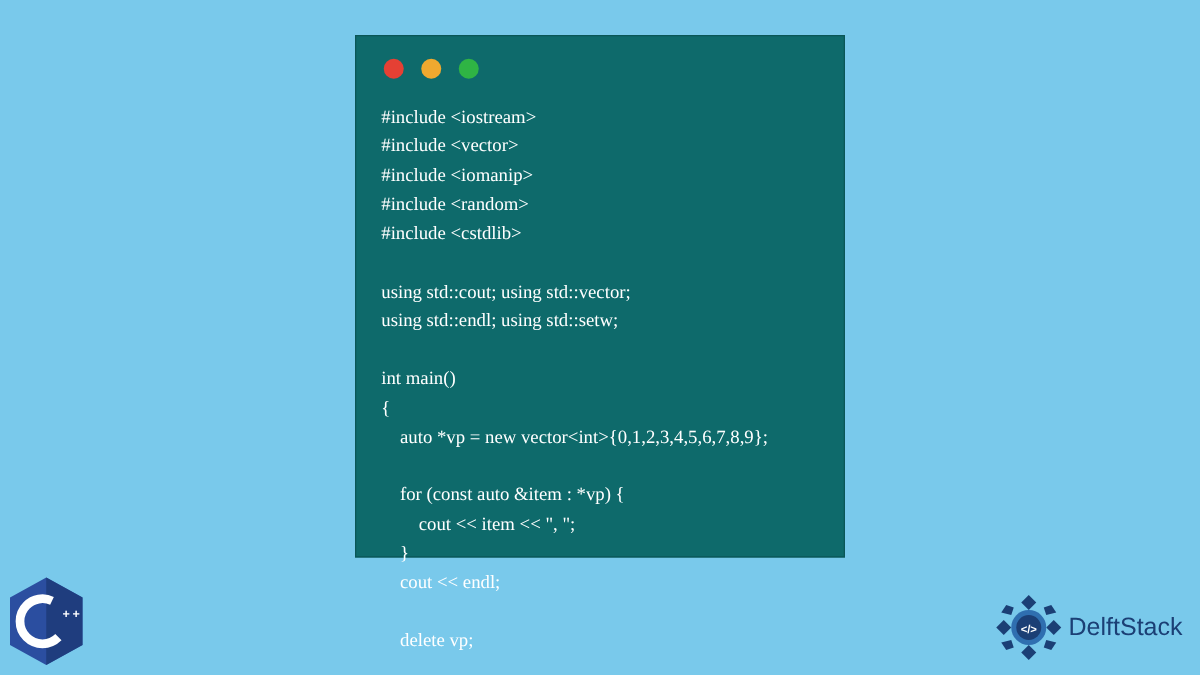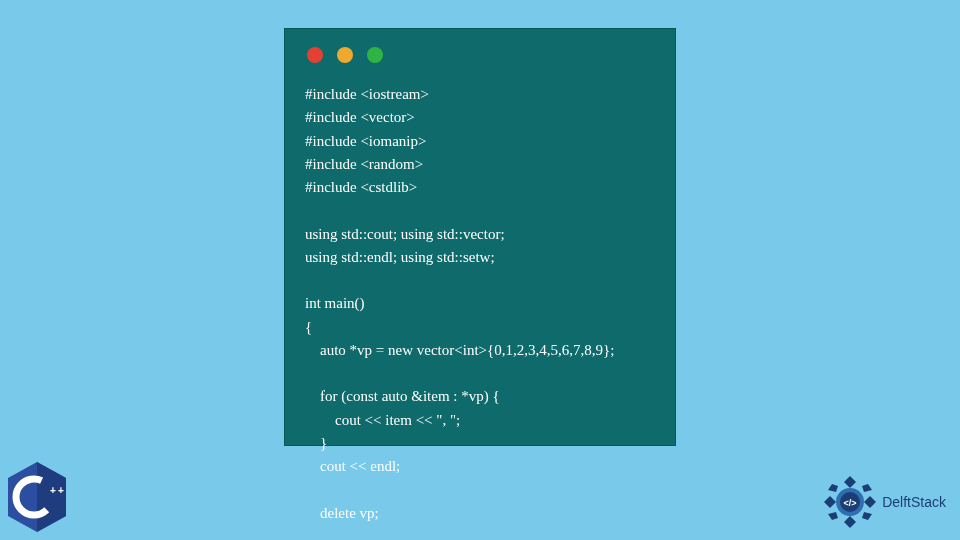--- a/index.html
+++ b/index.html
@@ -56,21 +56,21 @@
     bottom: 10px;
     display: flex;
     align-items: center;
     gap: 4px;
   }
   .delft-logo .badge {
     width: 56px; height: 56px;
     position: relative;
   }
   .delft-logo .text {
-    font-size: 14px;
+    font-size: 20px;
     color: #1b3f75;
     font-weight: 500;
   }
 </style>
 </head>
 <body>
 
 <div class="code-window">
   <div class="traffic-lights">
     <span class="dot red"></span>

